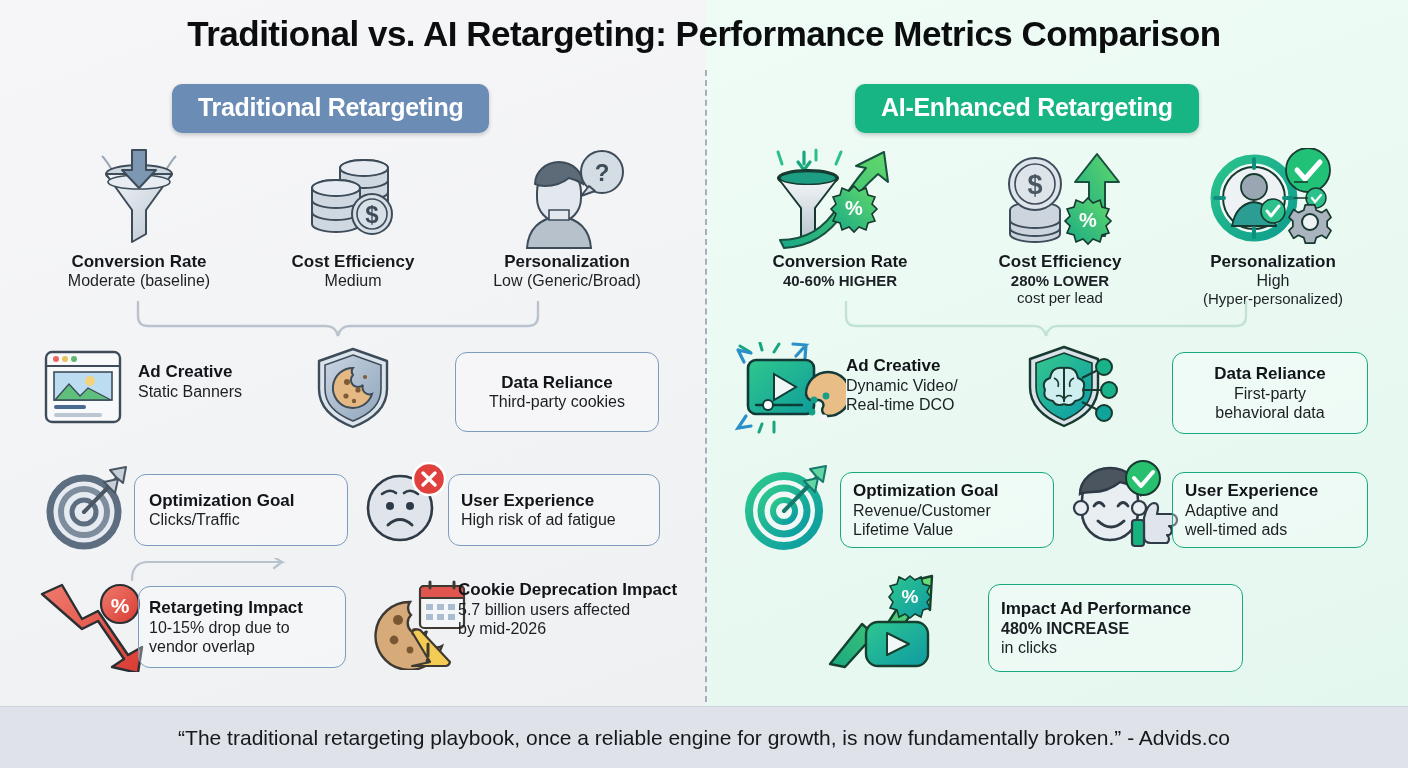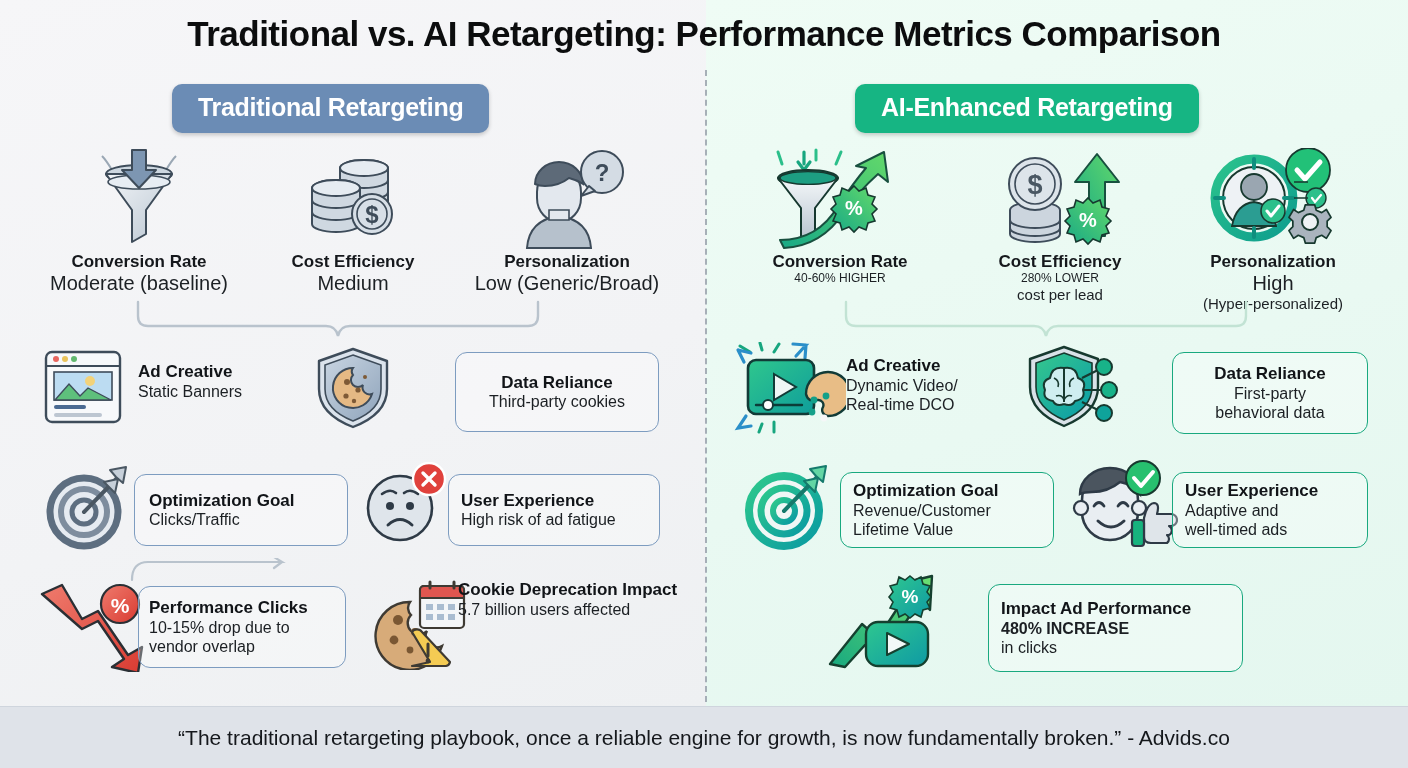--- a/index.html
+++ b/index.html
@@ -41,22 +41,22 @@
     letter-spacing: -0.3px;
     box-shadow: 0 2px 4px rgba(0,0,0,.20);
     white-space: nowrap;
   }
   #pill-left  { left: 172px; background: #6b8cb5; }
   #pill-right { left: 855px; background: #16b583; }
 
   
   .metric { position: absolute; text-align: center; width: 230px; }
   .metric .mname { font-size: 17px; font-weight: bold; color: #15181c; }
-  .metric .mval  { font-size: 20px; color: #1c2024; line-height: 1.15; }
-  .metric .mval.bold { font-weight: normal; font-size: 12px; }
+  .metric .mval  { font-size: 16px; color: #1c2024; line-height: 1.15; }
+  .metric .mval.bold { font-weight: bold; font-size: 15px; }
   .metric .msub  { font-size: 15px; color: #1c2024; }
   .metric .ico   { height: 104px; display:flex; align-items:flex-end; justify-content:center; }
 
   
   .bracket { position: absolute; }
 
   
   .card {
     position: absolute;
     border-radius: 12px;
@@ -356,21 +356,21 @@
             <stop offset="1" stop-color="#d93b32"></stop>
           </linearGradient>
         </defs>
       <path d="M8 14 l20 -9 l20 34 l16 -8 l30 44 l14 -8 l-4 26 l-26 -6 l12 -8 l-26 -38 l-16 8 z" fill="url(#gR1)" stroke="#2a2f34" stroke-width="2.4" stroke-linejoin="round"></path>
       <circle cx="86" cy="24" r="19" fill="url(#gR1)" stroke="#2a2f34" stroke-width="2.2"></circle>
       <text x="86" y="33" font-size="21" font-weight="bold" text-anchor="middle" fill="#ffffff" font-family="Liberation Sans, sans-serif">%</text>
     </svg>
   </div>
   <div class="card blue" style="left:138px; top:586px; width:208px; height:82px;">
     <div class="txt" style="padding-left:10px;">
-      <div class="t1">Performance Clicks</div>
+      <div class="t1">Retargeting Impact</div>
       <div class="t2">10-15% drop due to</div>
       <div class="t2">vendor overlap</div>
     </div>
   </div>
 
   <div class="iconbox" style="left:370px; top:578px;">
     <svg width="100" height="92" viewBox="0 0 100 92">
       <path d="M40 24 a34 34 0 1 0 32 44 a11 11 0 0 1 -15 -15 a11 11 0 0 1 -16 -16 a10 10 0 0 1 -1 -13 z" fill="#d7ab79" stroke="#3e3a33" stroke-width="2.4"></path>
       <circle cx="28" cy="42" r="5" fill="#7a5733"></circle>
         <circle cx="45" cy="54" r="4" fill="#7a5733"></circle>
@@ -390,20 +390,21 @@
           <rect x="78" y="36" width="7" height="6"></rect>
       </g>
       <path d="M62 88 L44 58 a6 6 0 0 1 10 0 L82 88 a5 5 0 0 1 -4 4 h-34 z" transform="translate(-2,-4) scale(1.0)" fill="#f4cb53" stroke="#3e3a33" stroke-width="2.2" stroke-linejoin="round"></path>
       <path d="M58 66 v12" stroke="#3e3a33" stroke-width="3" stroke-linecap="round"></path>
       <circle cx="58" cy="83" r="2.4" fill="#3e3a33"></circle>
     </svg>
   </div>
   <div class="freeitem" style="left:458px; top:580px; width:232px;">
     <div class="t1">Cookie Deprecation Impact</div>
     <div class="t2">5.7 billion users affected</div>
+    <div class="t2">by mid-2026</div>
   </div>
 
   <div class="iconbox" style="left:734px; top:342px;">
     <svg width="112" height="92" viewBox="0 0 112 92">
       <defs>
           <linearGradient id="gV1" x1="0" y1="0" x2="1" y2="1">
         <stop offset="0" stop-color="#2fc78d"></stop>
             <stop offset="1" stop-color="#0f9d9b"></stop>
           </linearGradient>
         </defs>

